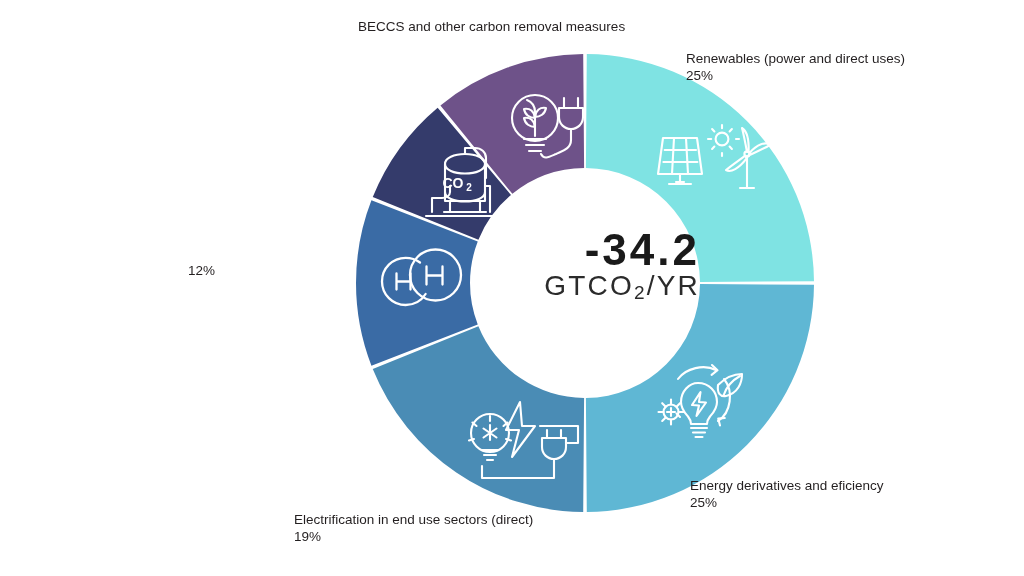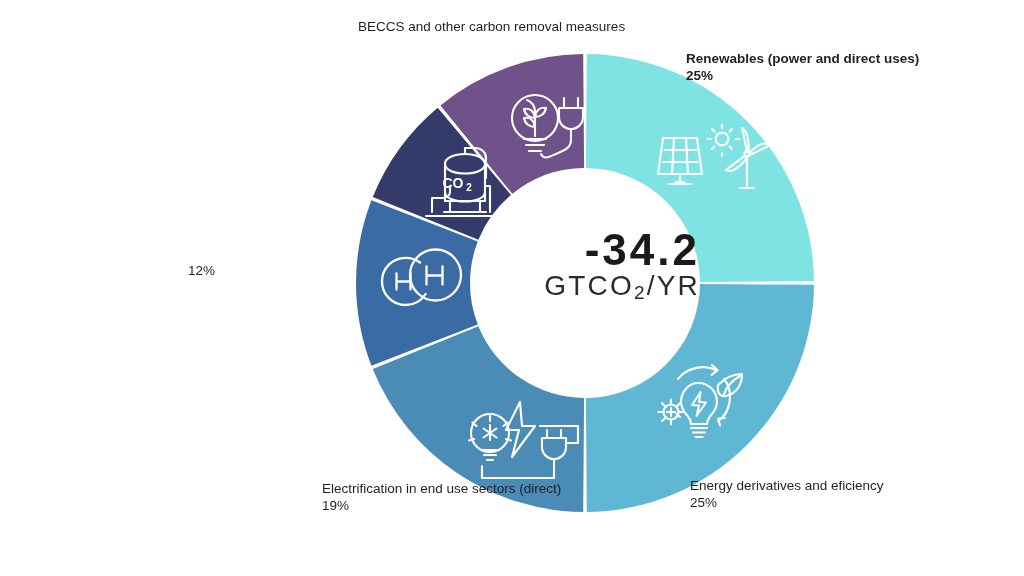--- a/index.html
+++ b/index.html
@@ -36,23 +36,23 @@
     font-size: 13.5px;
     line-height: 1.28;
     color: #231f20;
     white-space: nowrap;
   }
   .label .pct {
     display: block;
   }
   
   #lab-beccs    { left: 358px; top: 18px;  width: 256px; }
-  #lab-renew    { left: 686px; top: 50px;  width: 228px; font-weight: bold; }
+  #lab-renew    { left: 686px; top: 50px;  width: 228px; }
   #lab-energy   { left: 690px; top: 477px; width: 214px; }
-  #lab-electr   { left: 294px; top: 480px; width: 252px; margin-left: 28px; }
+  #lab-electr   { left: 294px; top: 511px; width: 252px; }
   #lab-hydro    { left: 188px; top: 262px; width: 182px; }
   #lab-ccs      { left: 298px; top: 99px;  width: 146px; }
 
   .center-wrap {
     position: absolute;
     left: 470px;
     top: 228px;
     width: 230px;
     text-align: right;
     pointer-events: none;

